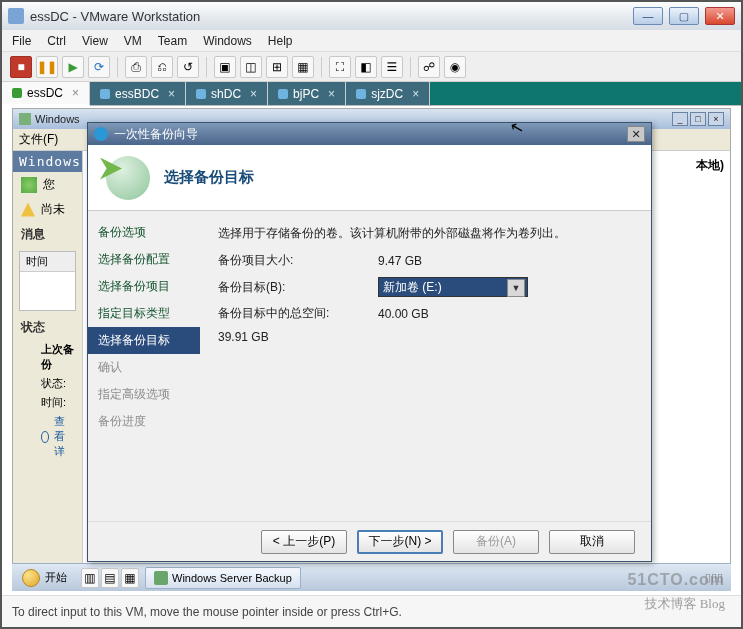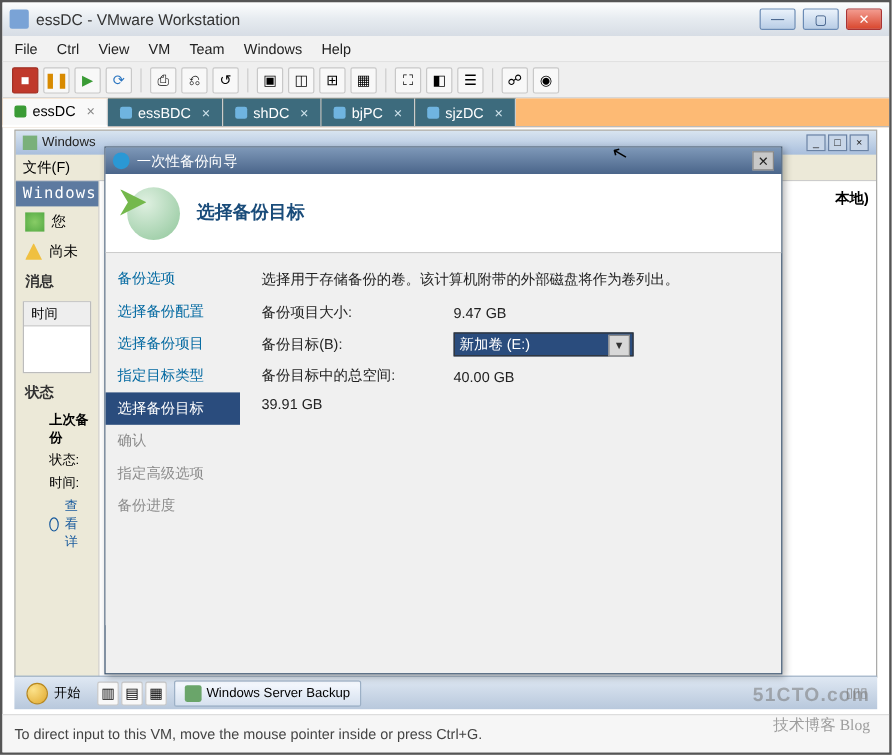--- a/index.html
+++ b/index.html
@@ -17,21 +17,21 @@
 .vmw-menu span { cursor:default; }
 
 .vmw-toolbar { height:30px; display:flex; align-items:center; gap:4px; padding:0 8px; background:#efefef; border-bottom:1px solid #d0d0d0; }
 .tb { width:22px; height:22px; border:1px solid #c8c8c8; border-radius:2px; background:#f8f8f8; display:flex; align-items:center; justify-content:center; font-size:12px; }
 .tb.red { background:#c0392b; border-color:#a03024; color:#fff; }
 .tb.orange { color:#d88a00; font-weight:bold; }
 .tb.green { color:#3a9b35; }
 .tb.blue { color:#2a75c0; }
 .tb-sep { width:1px; height:20px; background:#ccc; margin:0 3px; }
 
-.vm-tabs { height:24px; display:flex; align-items:stretch; background:#fdba74; border-bottom:1px solid #bbb; font-size:12px; }
+.vm-tabs { height:24px; display:flex; align-items:stretch; background:#0f766e; border-bottom:1px solid #bbb; font-size:12px; }
 .vm-tab { display:flex; align-items:center; padding:0 10px; gap:5px; border-right:1px solid #ccc; }
 .vm-tab.active { background:#f9f9f9; border-bottom:2px solid #fff; margin-bottom:-1px; }
 .vm-tab.inactive { background:#3d6b7d; color:#fff; }
 .vm-tab .dot { width:10px; height:10px; background:#3a9b35; border-radius:2px; }
 .vm-tab.inactive .dot { background:#6fb4e0; }
 .vm-tab .x { font-size:12px; color:#cfe3ec; margin-left:4px; }
 
 .vm-content { position:absolute; left:10px; right:10px; top:106px; bottom:62px; background:#ece9d8; border:1px solid #aaa; overflow:hidden; }
 .inner-title { height:20px; background:linear-gradient(#d8e4f0,#a8bedc); font-size:11px; display:flex; align-items:center; padding:0 6px; color:#222; }
 .inner-title .rctl { margin-left:auto; display:flex; gap:2px; }
@@ -50,21 +50,21 @@
 .wizard { position:absolute; left:85px; top:120px; width:565px; height:440px; background:#f0f0f0; border:1px solid #3a536f; box-shadow:2px 2px 6px rgba(0,0,0,0.3); z-index:10; }
 .wz-title { height:22px; background:linear-gradient(#7e98b8,#4a658a); color:#fff; font-size:12px; display:flex; align-items:center; padding:0 6px; }
 .wz-title .wico { width:14px; height:14px; background:#2a98d5; border-radius:50%; margin-right:6px; }
 .wz-title .wx { margin-left:auto; width:18px; height:16px; background:#c8c8c8; border:1px solid #888; display:flex; align-items:center; justify-content:center; font-size:11px; color:#222; }
 .wz-header { height:66px; background:#fff; display:flex; align-items:center; padding:0 18px; gap:14px; border-bottom:1px solid #ccc; }
 .wz-header .hico { width:44px; height:44px; border-radius:50%; background:radial-gradient(circle at 35% 30%,#dff0e1,#8fc69a); position:relative; }
 .wz-header .hico::after { content:""; position:absolute; left:-6px; top:2px; width:22px; height:22px; background:#74b84c; clip-path:polygon(0 0,100% 50%,0 100%,30% 50%); }
 .wz-header h2 { font-size:15px; font-weight:bold; color:#1a4c7a; }
 .wz-body { display:flex; height:310px; }
 .wz-nav { width:112px; background:#f0f0f0; padding:8px 0; }
-.wz-nav div { font-size:12px; padding:5px 10px; color:#0369a1; cursor:default; }
+.wz-nav div { font-size:12px; padding:5px 10px; color:#14532d; cursor:default; }
 .wz-nav div.sel { background:#2a4c7d; color:#fff; }
 .wz-nav div.dim { color:#8c8c8c; }
 .wz-main { flex:1; padding:14px 18px; font-size:12px; color:#222; }
 .wz-main p { margin-bottom:10px; }
 .wz-row { display:flex; align-items:center; margin-bottom:8px; }
 .wz-row .lbl { width:160px; }
 .wz-row .val { color:#222; }
 .wz-select { width:150px; height:20px; background:#2a4c7d; color:#fff; border:1px solid #333; display:flex; align-items:center; padding:0 4px; font-size:12px; position:relative; }
 .wz-select::after { content:"▼"; position:absolute; right:2px; top:1px; width:16px; height:16px; background:#d8d8d8; color:#333; border:1px solid #888; display:flex; align-items:center; justify-content:center; font-size:9px; }
 .wz-buttons { height:40px; display:flex; align-items:center; justify-content:flex-end; gap:10px; padding:0 16px; border-top:1px solid #ddd; }
@@ -241,20 +241,26 @@
       </div>
       <div class="wz-row">
         <div class="lbl">备份目标中的总空间:</div>
         <div class="val">40.00 GB</div>
       </div>
       <div class="wz-row">
         <div class="val">39.91 GB</div>
       </div>
     </div>
   </div>
+  <div class="wz-buttons">
+    <div class="wz-btn">&lt; 上一步(P)</div>
+    <div class="wz-btn def">下一步(N) &gt;</div>
+    <div class="wz-btn dis">备份(A)</div>
+    <div class="wz-btn">取消</div>
+  </div>
 </div>
 
 <div class="taskbar">
   <div class="start">
     <div class="orb"></div>
     <span>开始</span>
   </div>
   <div style="display:flex;gap:2px;margin-left:4px">
     <div class="tb" style="width:18px;height:20px">▥</div>
     <div class="tb" style="width:18px;height:20px">▤</div>

